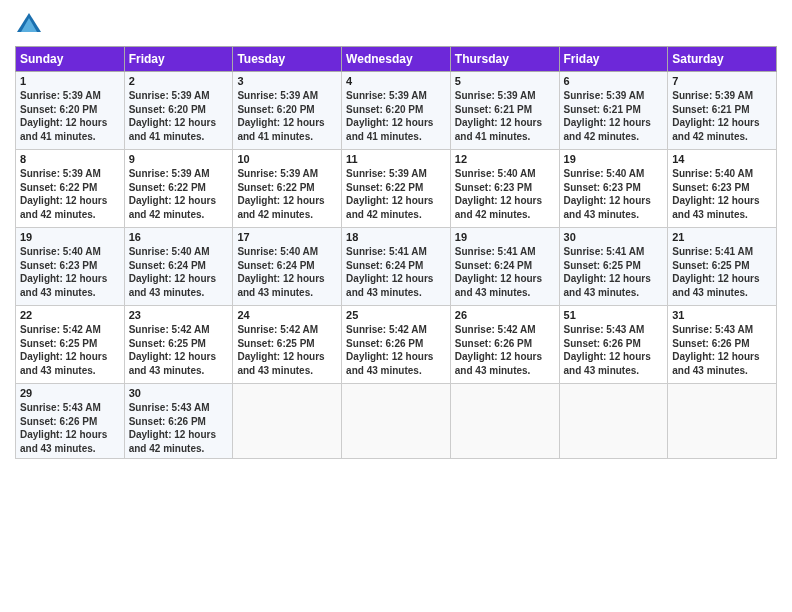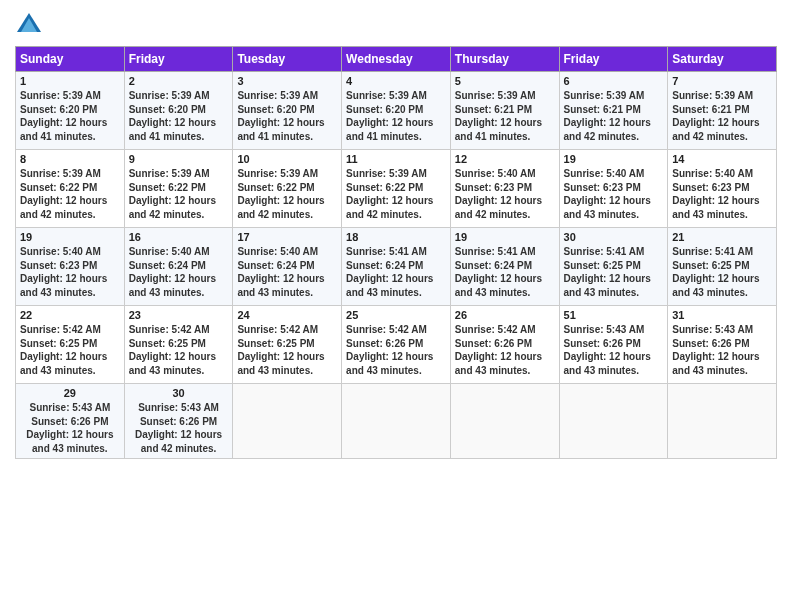--- a/index.html
+++ b/index.html
@@ -98,21 +98,20 @@
       font-size: 10px;
       line-height: 1.35;
       color: #333;
       font-weight: bold;
     }
     .empty-cell {
       background: #f9f9f9 !important;
     }
     .last-row td {
       height: 70px;
-      text-align: center;
     }
   </style>
 </head>
 <body>
 
 <div class="page">
   <div class="header">
     <div class="logo">
       <svg class="logo-icon" viewBox="0 0 28 28">
         <polygon points="14,3 26,22 2,22" fill="#1a6faf"></polygon>

